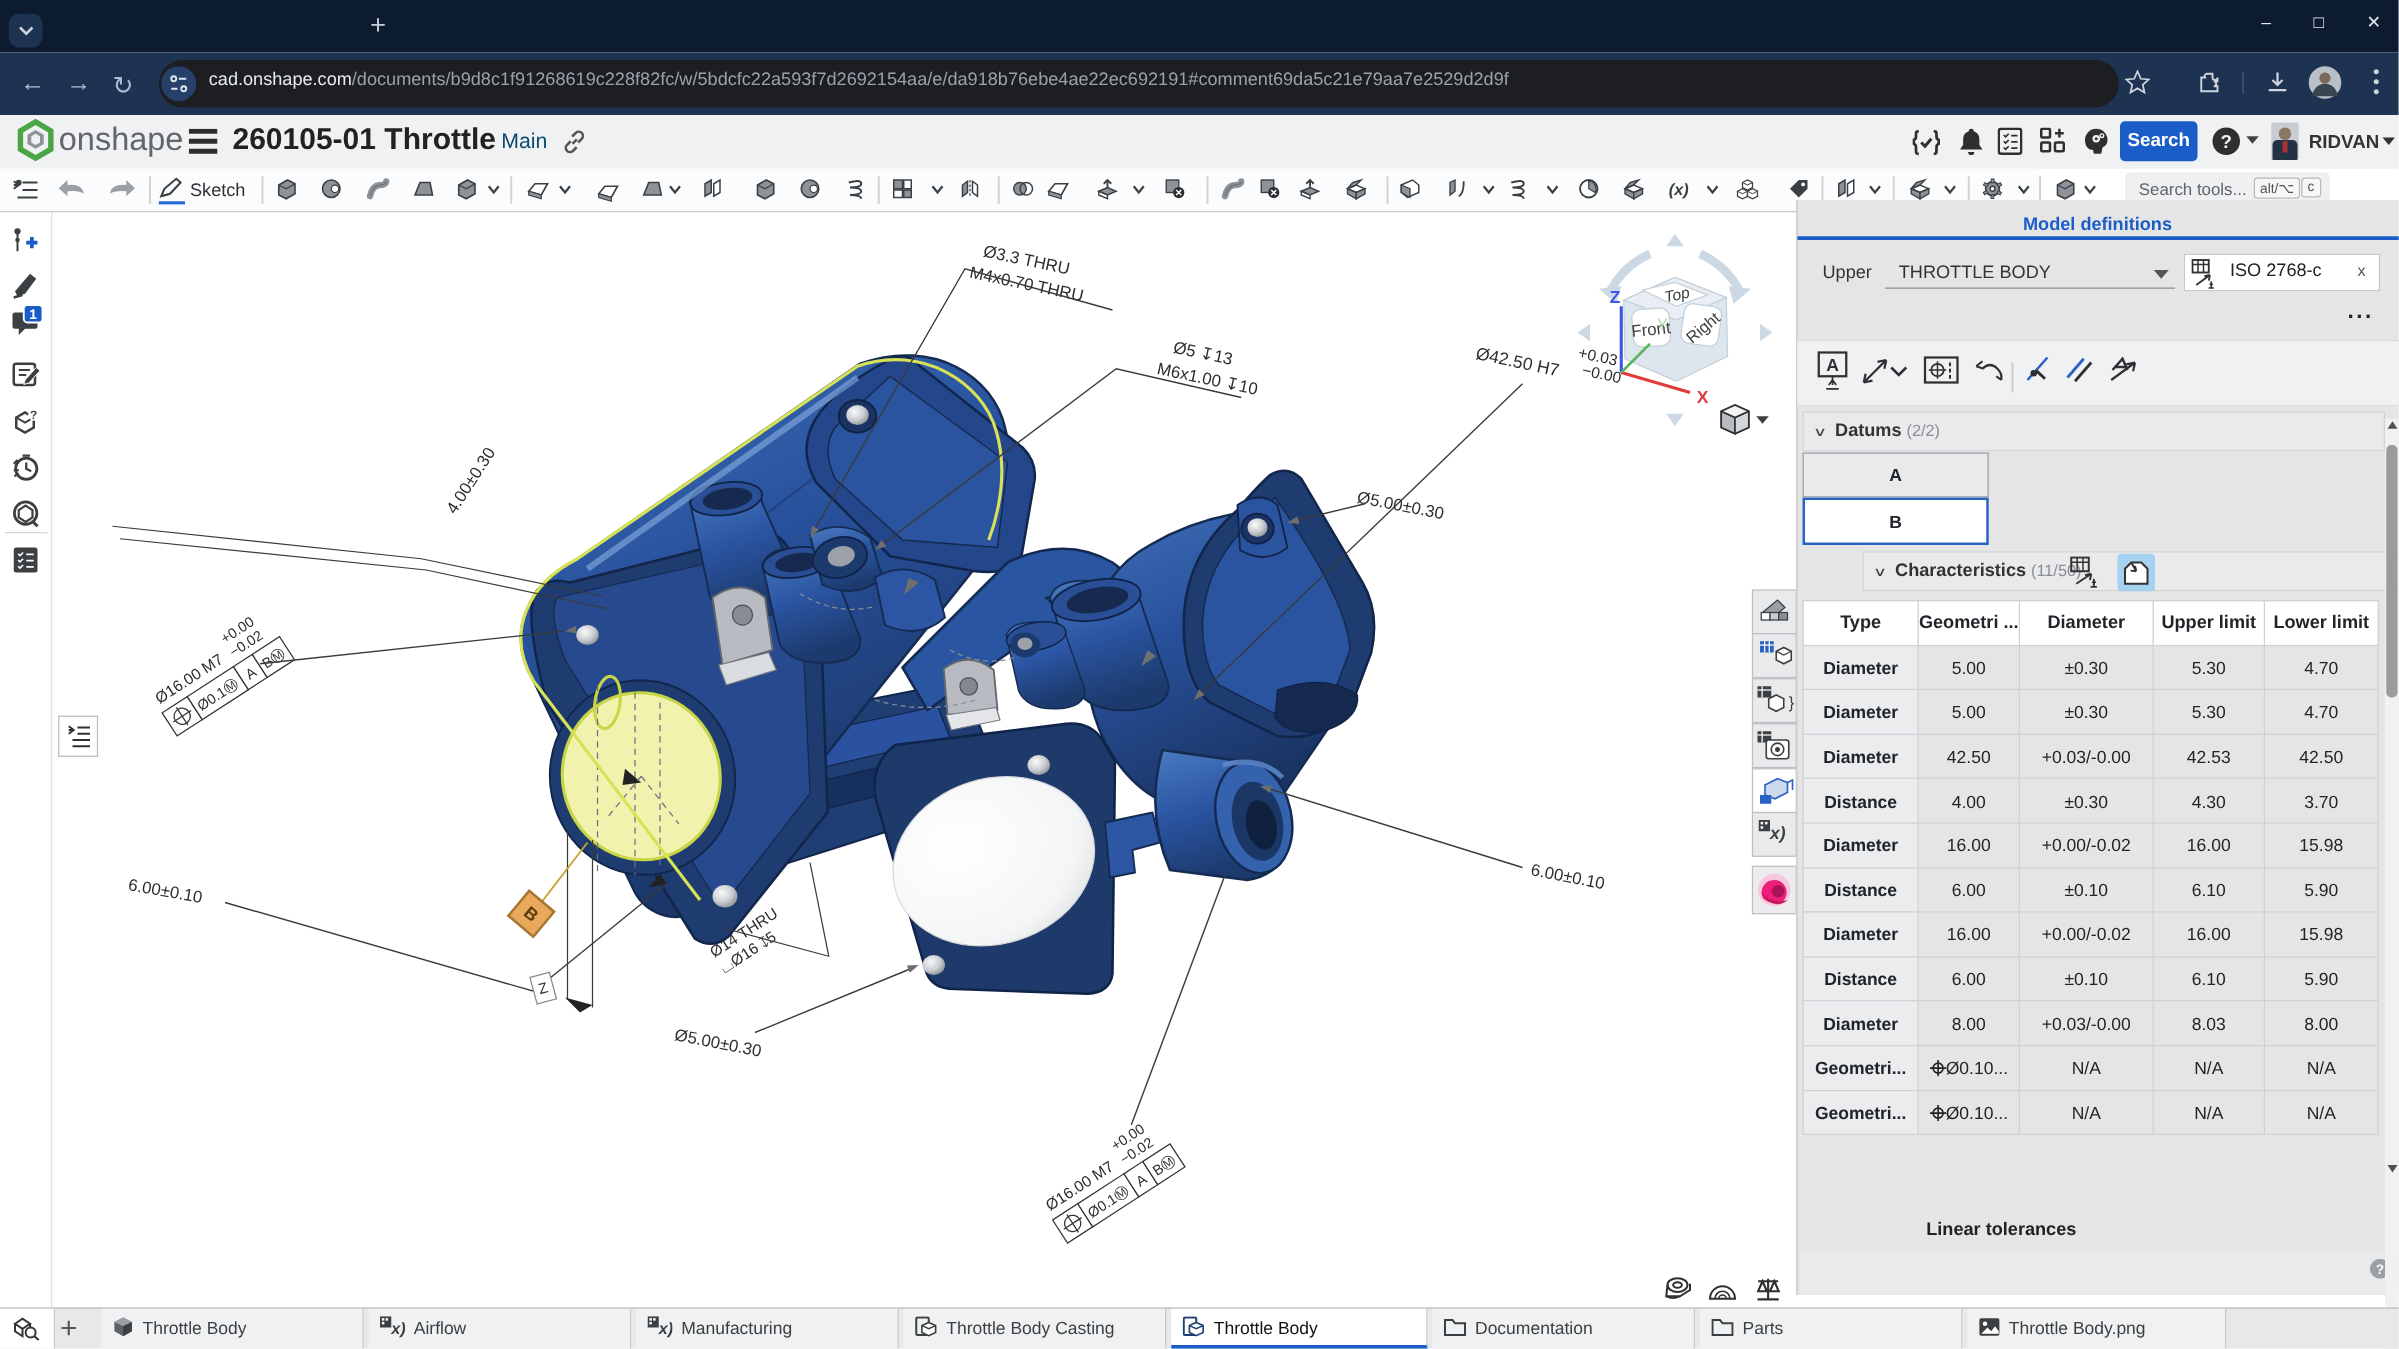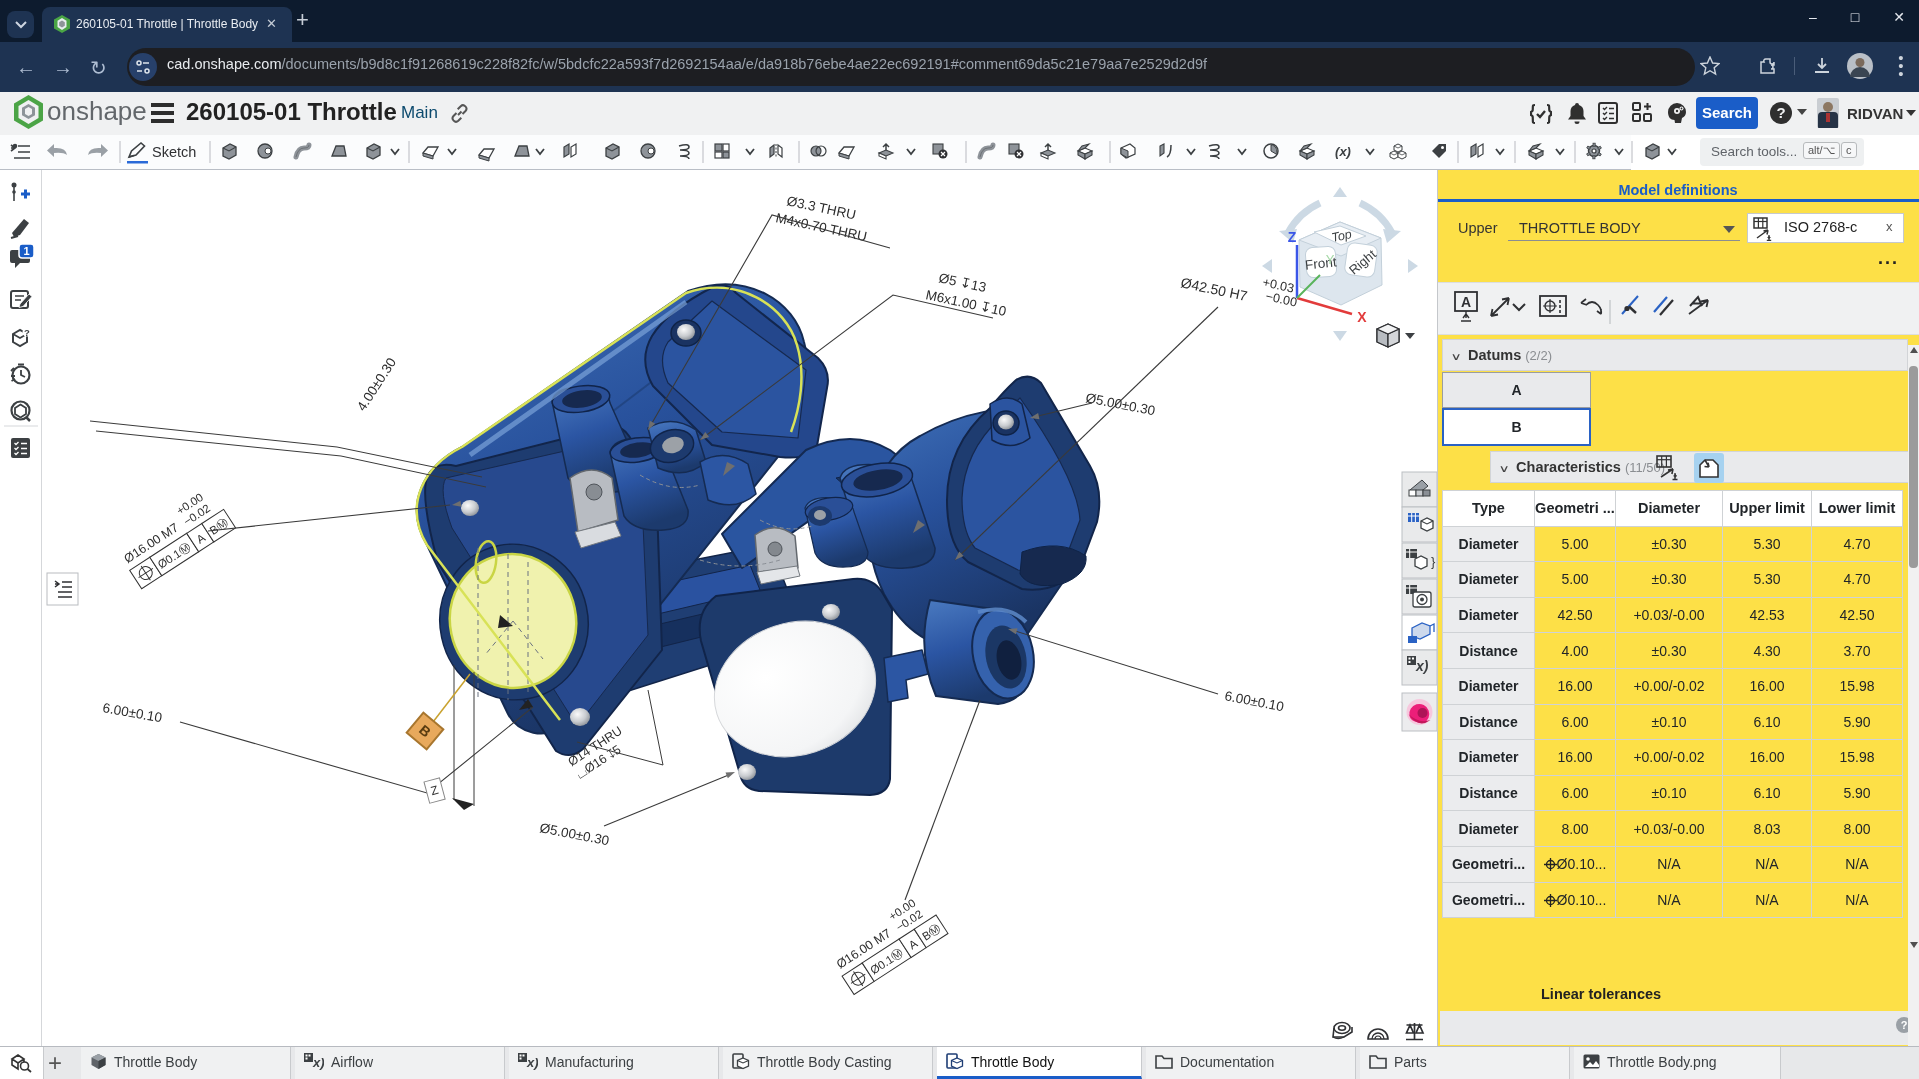--- a/index.html
+++ b/index.html
@@ -35,21 +35,21 @@
 
 
 #ostoolbar { position:absolute; left:0; top:135px; width:1631px; height:35px; background:#fbfcfd; border-bottom:1px solid #b9bec6; }
 #searchtools { position:absolute; left:1700px; top:3px; width:164px; height:28px; background:#eef0f1; border-radius:4px; color:#5f6368; font-size:13.5px; }
 #searchtools .st { position:absolute; left:11px; top:6px; }
 #searchtools .key { position:absolute; border:1px solid #b7babc; border-radius:3px; background:#f6f7f8; font-size:11px; color:#555; padding:1px 4px; top:4px; }
 
 
 #leftbar { position:absolute; left:0; top:170px; width:42px; height:876px; background:#fff; border-right:1px solid #d5d7da; }
 #canvas { position:absolute; left:42px; top:170px; width:1395px; height:876px; background:#fff; }
-#panel { position:absolute; left:1437px; top:170px; width:482px; height:876px; background:#fde047; border-left:1px solid #c4c7cb; font-size:14px; color:#212529; }
+#panel { position:absolute; left:1437px; top:160px; width:482px; height:876px; background:#e5e5e5; border-left:1px solid #c4c7cb; font-size:14px; color:#212529; }
 
 
 .sechdr { position:absolute; left:4px; width:466px; height:32px; background:#e9eaec; border:1px solid #d2d4d7; font-weight:bold; font-size:14.5px; color:#333; line-height:30px; }
 .sechdr .cnt { font-weight:normal; color:#8a8d91; font-size:13px; }
 .sechdr .chv { display:inline-block; margin:0 8px 0 9px; font-weight:normal; font-size:11px; transform:scale(1.4,0.9); color:#444; }
 table.chars { border-collapse:collapse; position:absolute; left:4px; top:320px; width:460px; table-layout:fixed; }
 table.chars td, table.chars th { border:1px solid #cfd2d5; height:35.6px; text-align:center; font-size:14px; padding:0; overflow:hidden; white-space:nowrap; }
 table.chars th { background:#fff; font-weight:bold; font-size:14.5px; }
 table.chars td.t { background:#ebecee; font-weight:bold; }
 
@@ -60,29 +60,20 @@
 .btab.active { background:#fff; border-bottom:3px solid #1a5dc8; font-weight:normal; color:#111; }
 </style>
 </head>
 <body>
 <div id="page">
 
   <div id="tabstrip">
     <div id="tabchev"><svg width="12" height="8" viewBox="0 0 12 8" style="margin-top:10px;">
           <path d="M1 1 l5 5 l5 -5" fill="none" stroke="#cdd5e0" stroke-width="2"></path>
         </svg></div>
-    <div id="tab1">
-      <svg class="fav" width="20" height="20" viewBox="0 0 20 20">
-          <polygon points="10,1 18,5.5 18,14.5 10,19 2,14.5 2,5.5" fill="#4aa545"></polygon>
-          <polygon points="10,4 14.5,6.7 14.5,13 10,16 5.5,13 5.5,6.7" fill="#e8eef0"></polygon>
-          <polygon points="10,6.5 12.8,8.2 12.8,11.8 10,13.5 7.2,11.8 7.2,8.2" fill="#8d9499"></polygon>
-        </svg>
-      <span class="ttl">260105-01 Throttle | Throttle Body</span>
-      <span class="cls">✕</span>
-    </div>
     <div id="newtab">+</div>
     <div id="winctl"><span>–</span><span>□</span><span>✕</span></div>
   </div>
 
   <div id="addrbar">
     <span class="nav" style="left:16px;">←</span>
     <span class="nav" style="left:53px;">→</span>
     <span class="nav" style="left:90px;">↻</span>
     <div id="urlpill"></div>
     <svg class="abs" style="left:129px;top:11px;" width="28" height="28" viewBox="0 0 28 28">

